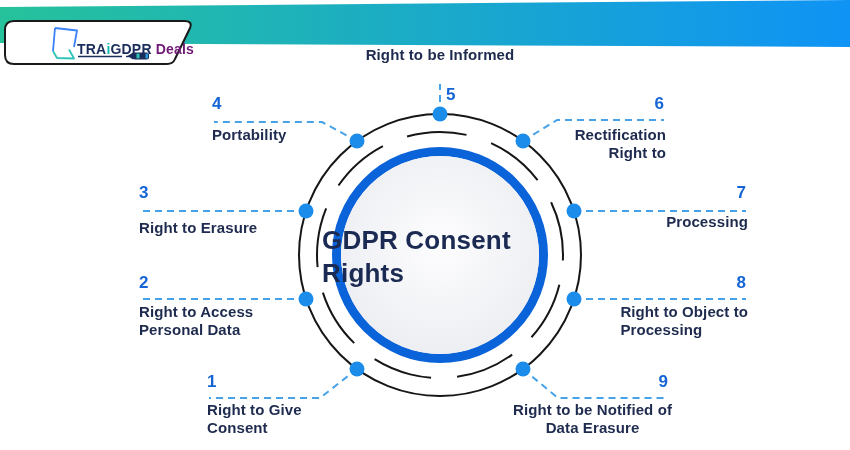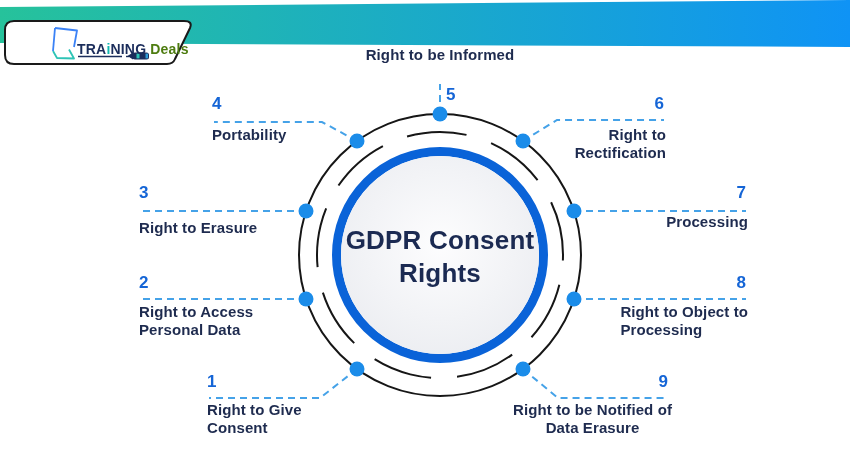--- a/index.html
+++ b/index.html
@@ -18,27 +18,27 @@
   .l1{left:207px;top:401px}
   .l2{left:139px;top:303px}
   .l3{left:139px;top:219px}
   .l4{left:212px;top:126px}
   .l5{left:327px;top:46px;width:226px;text-align:center}
   .l6{right:184px;top:126px;text-align:right}
   .l7{right:102px;top:213px;text-align:right}
   .l8{right:102px;top:303px;text-align:left}
   .l9{right:178px;top:401px;text-align:center}
 
-  .center-title{position:absolute;left:322px;top:224px;width:236px;text-align:center;
+  .center-title{position:absolute;left:322px;top:224px;width:236px;
     font-size:26px;font-weight:700;color:#1b2a52;line-height:33px;letter-spacing:0.2px;}
 
   .brand{position:absolute;left:77px;top:41px;font-size:14px;font-weight:800;
     color:#1b2d5b;letter-spacing:0.2px;white-space:nowrap;}
   .brand .teal{color:#13b9b1;}
-  .brand .deals{color:#4d7c0f;margin-left:4px;}
+  .brand .deals{color:#701a75;margin-left:4px;}
 </style>
 </head>
 <body>
 
 <div class="page">
 
   <svg class="layer" viewBox="0 0 850 450">
     <defs>
       <linearGradient id="hdr" x1="0" y1="0" x2="1" y2="0">
         <stop offset="0" stop-color="#26c29b"></stop>
@@ -95,21 +95,21 @@
       <circle cx="574" cy="211" r="7.5" fill="#1b8ce9"></circle>
       <circle cx="574" cy="299" r="7.5" fill="#1b8ce9"></circle>
       <circle cx="523" cy="369" r="7.5" fill="#1b8ce9"></circle>
       <circle cx="357" cy="369" r="7.5" fill="#1b8ce9"></circle>
       <circle cx="306" cy="299" r="7.5" fill="#1b8ce9"></circle>
       <circle cx="306" cy="211" r="7.5" fill="#1b8ce9"></circle>
       <circle cx="357" cy="141" r="7.5" fill="#1b8ce9"></circle>
     </g>
   </svg>
 
-  <div class="brand"><span>TRA</span><span class="teal">i</span><span>NING</span><span class="deals">Deals</span></div>
+  <div class="brand"><span>TRA</span><span class="teal">i</span><span>GDPR</span><span class="deals">Deals</span></div>
 
   <div class="center-title">GDPR Consent Rights</div>
 
   <div class="num n1">1</div>
   <div class="num n2">2</div>
   <div class="num n3">3</div>
   <div class="num n4">4</div>
   <div class="num n5">5</div>
   <div class="num n6">6</div>
   <div class="num n7">7</div>
@@ -127,22 +127,22 @@
   <div class="label l3">
     <span class="line">Right to Erasure</span>
   </div>
   <div class="label l4">
     <span class="line">Portability</span>
   </div>
   <div class="label l5">
     <span class="line">Right to be Informed</span>
   </div>
   <div class="label l6">
+    <span class="line">Rectification</span>
     <span class="line">Right to</span>
-    <span class="line">Rectification</span>
   </div>
   <div class="label l7">
     <span class="line">Processing</span>
   </div>
   <div class="label l8">
     <span class="line">Right to Object to</span>
     <span class="line">Processing</span>
   </div>
   <div class="label l9">
     <span class="line">Right to be Notified of</span>

